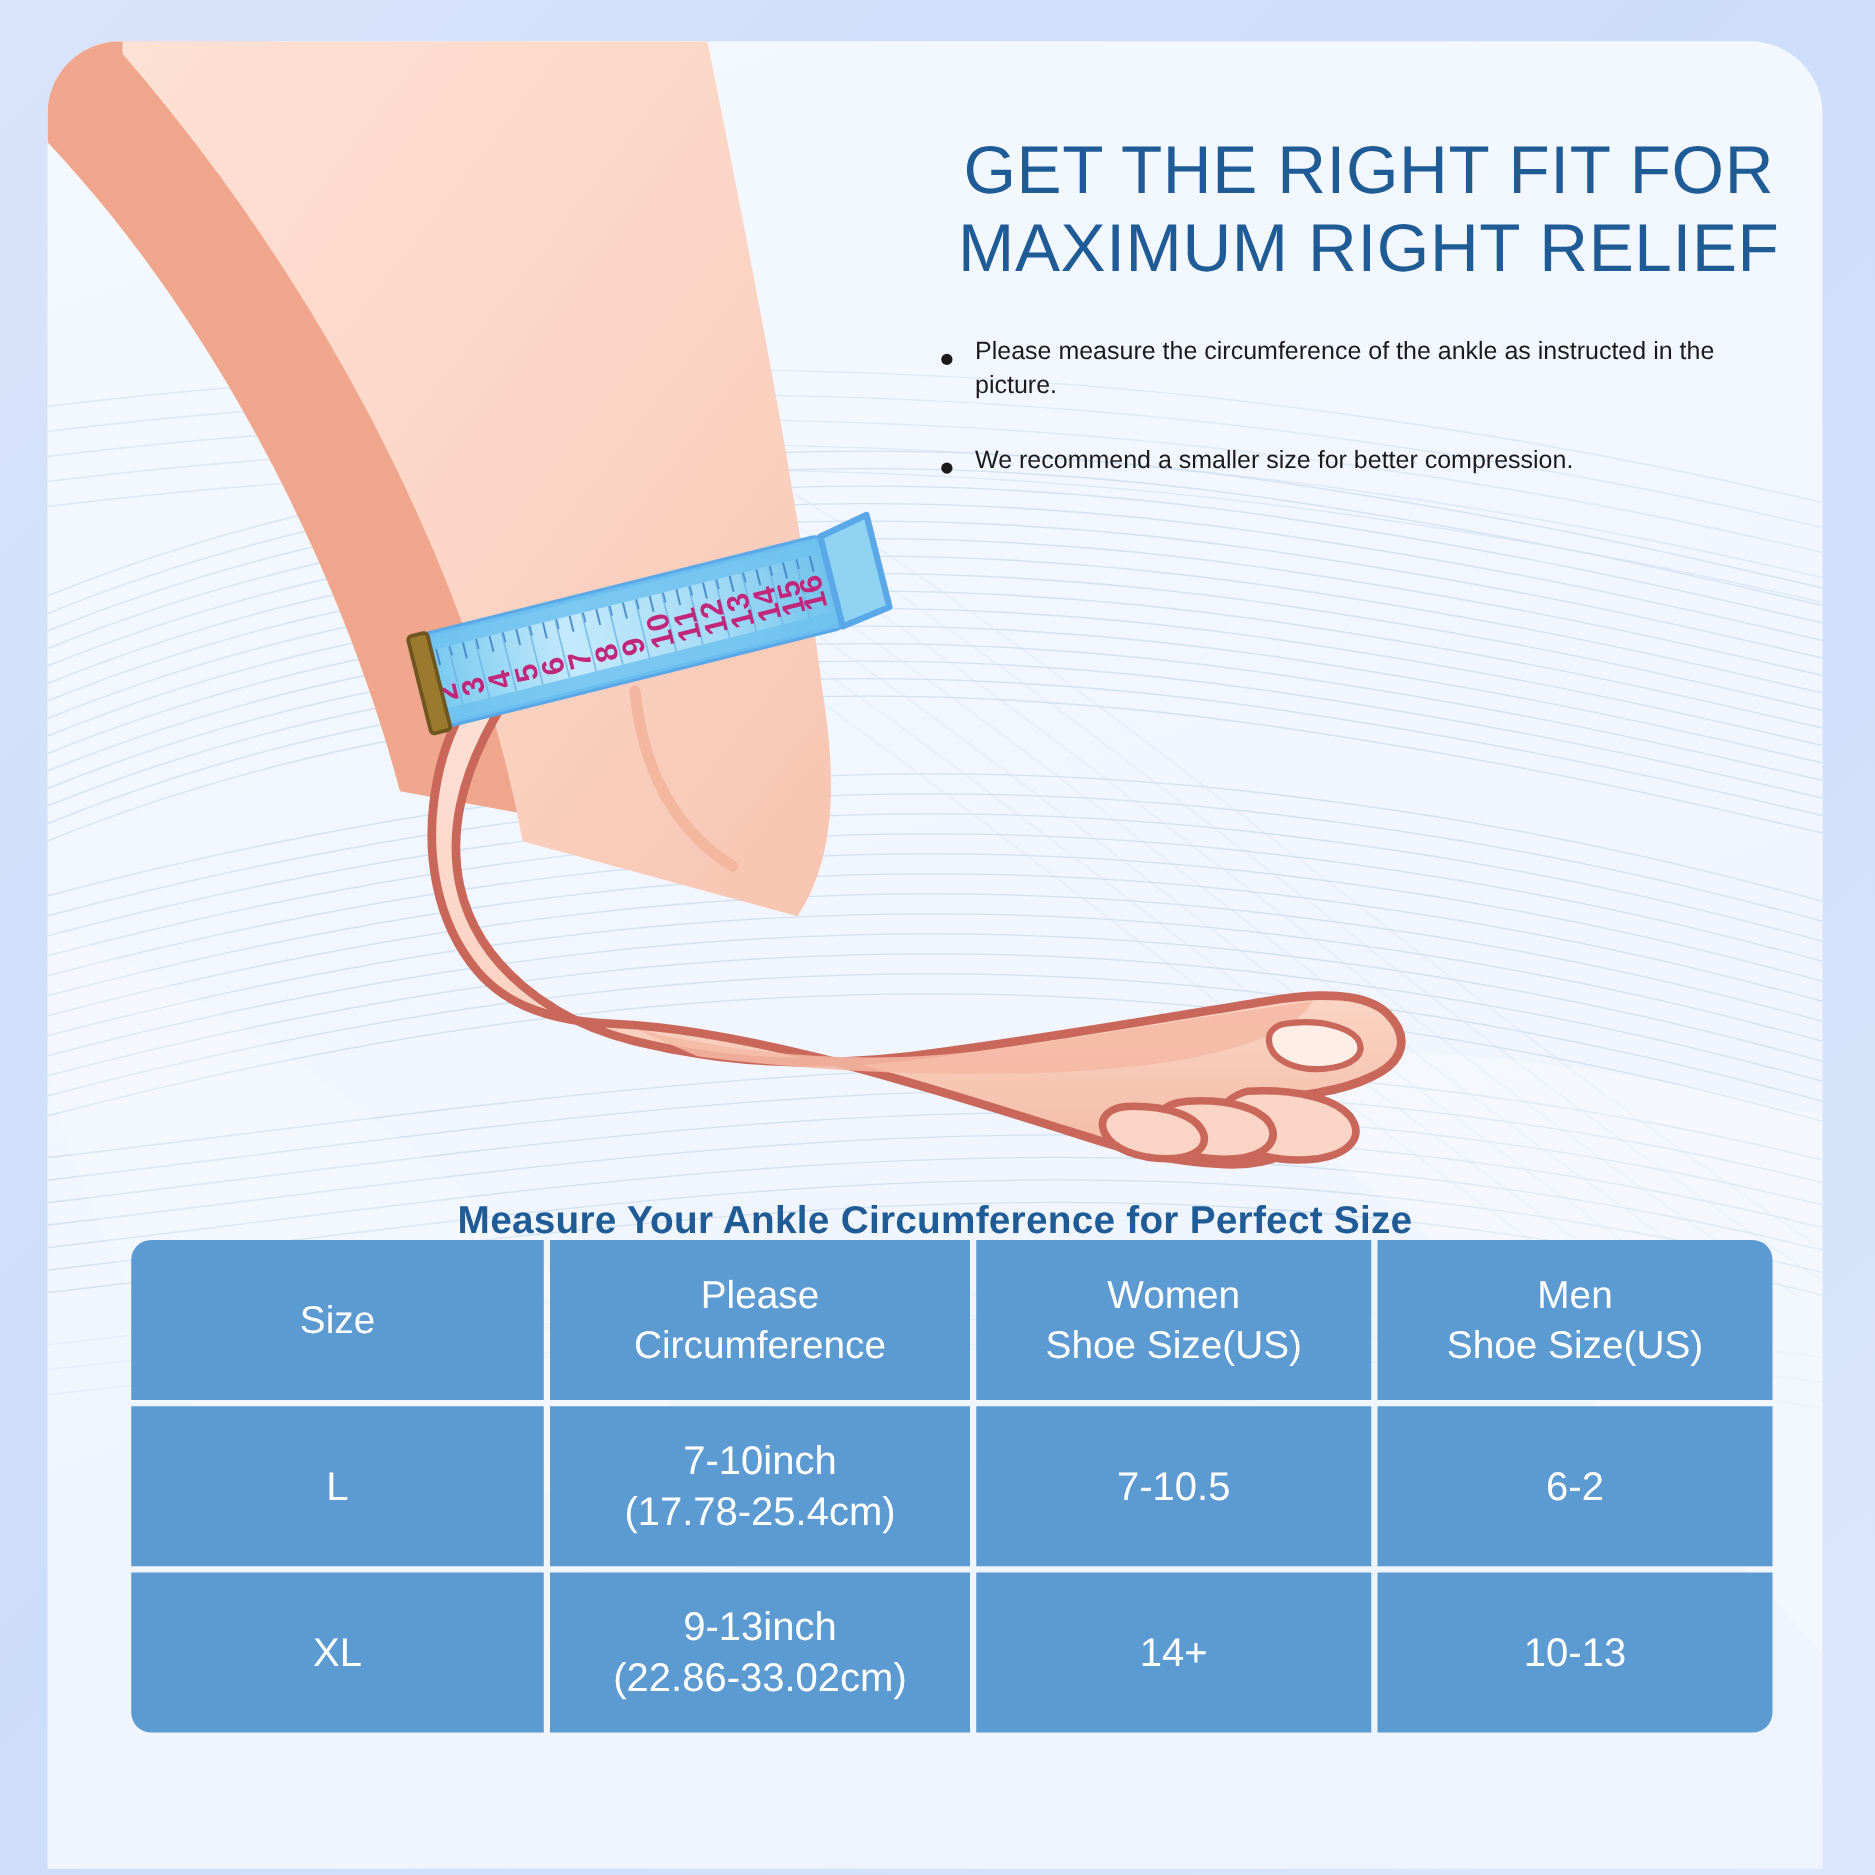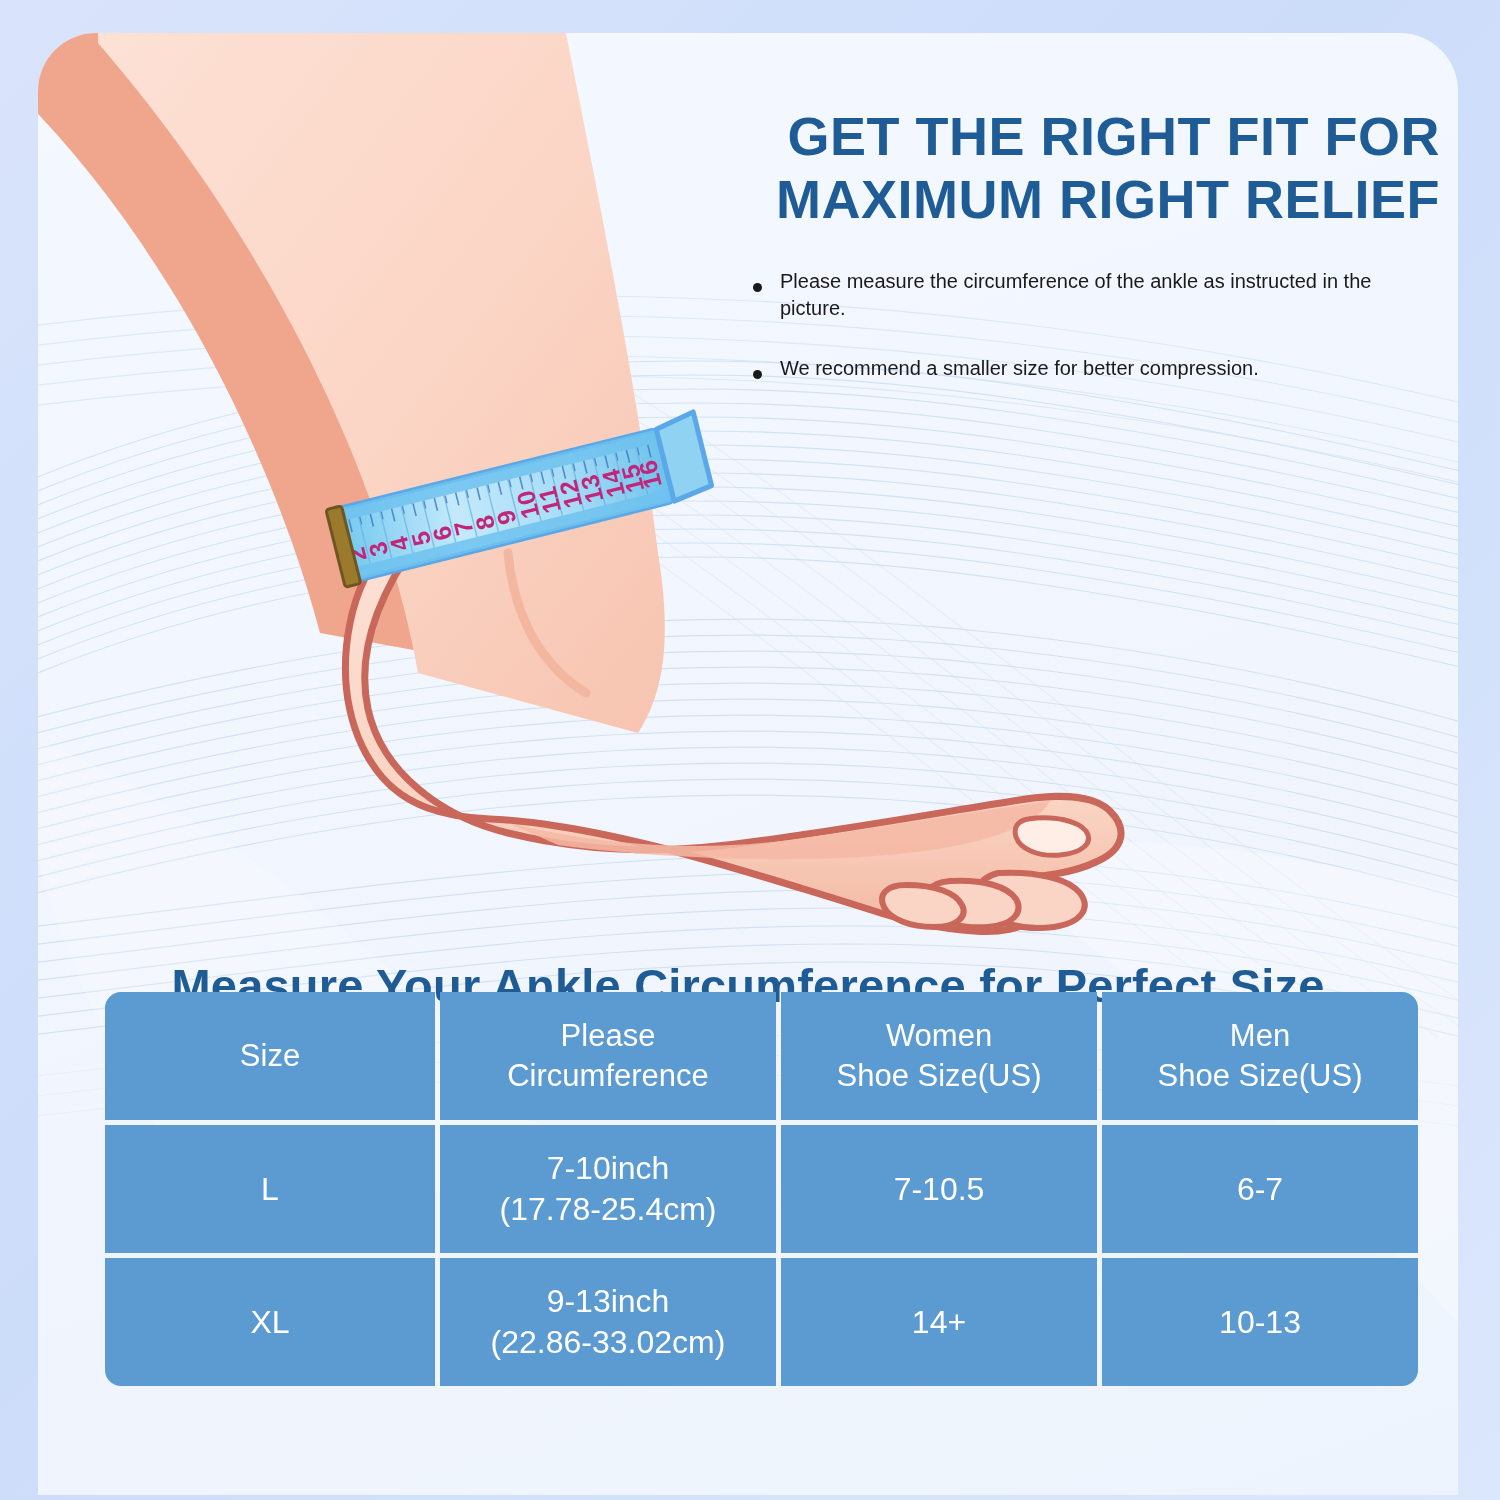--- a/index.html
+++ b/index.html
@@ -56,26 +56,26 @@
 
   
   .text-col {
     position: absolute;
     left: 712px;
     top: 72px;
     width: 690px;
   }
   .headline {
     color: #1f5c96;
-    font-weight: bold;
+    font-weight: normal;
     font-size: 54px;
     line-height: 1.16;
     letter-spacing: 0.5px;
     margin: 0;
-    text-align: right;
+    text-align: center;
   }
   .bullets {
     margin: 38px 0 0 0;
     padding: 0;
     list-style: none;
   }
   .bullets li {
     position: relative;
     padding-left: 30px;
     font-size: 20px;
@@ -96,21 +96,21 @@
 
   
   .subheading {
     position: absolute;
     left: 0;
     top: 925px;
     width: 1420px;
     text-align: center;
     color: #1f5c96;
     font-weight: bold;
-    font-size: 47px;
+    font-size: 31px;
     letter-spacing: 0.2px;
   }
 
   
   .size-table {
     position: absolute;
     left: 62px;
     top: 954px;
     width: 1310px;
     border-collapse: separate;
@@ -417,21 +417,21 @@
             <span class="cell-line">Shoe Size(US)</span>
           </td>
         </tr>
         <tr>
           <td>L</td>
           <td>
             <span class="cell-line">7-10inch</span>
             <span class="cell-line">(17.78-25.4cm)</span>
           </td>
           <td>7-10.5</td>
-          <td>6-7</td>
+          <td>6-2</td>
         </tr>
         <tr>
           <td>XL</td>
           <td>
             <span class="cell-line">9-13inch</span>
             <span class="cell-line">(22.86-33.02cm)</span>
           </td>
           <td>14+</td>
           <td>10-13</td>
         </tr>

